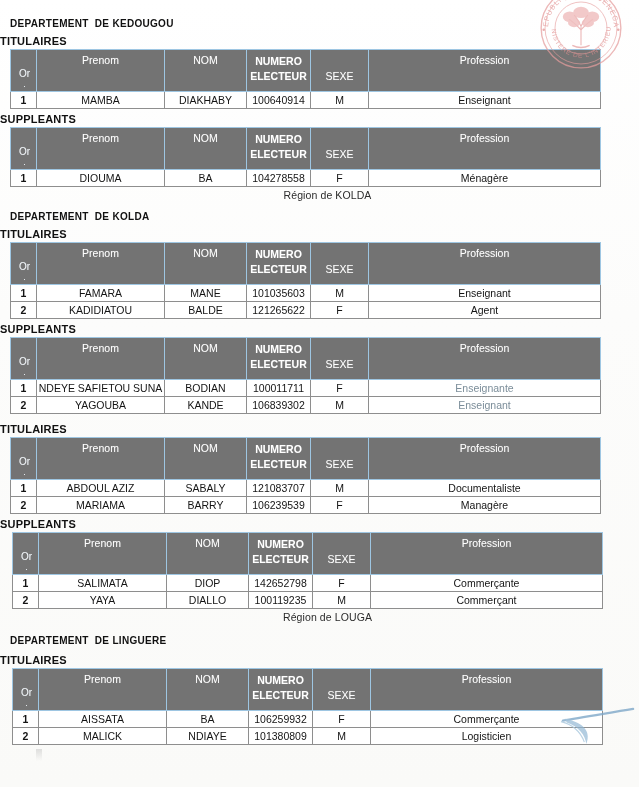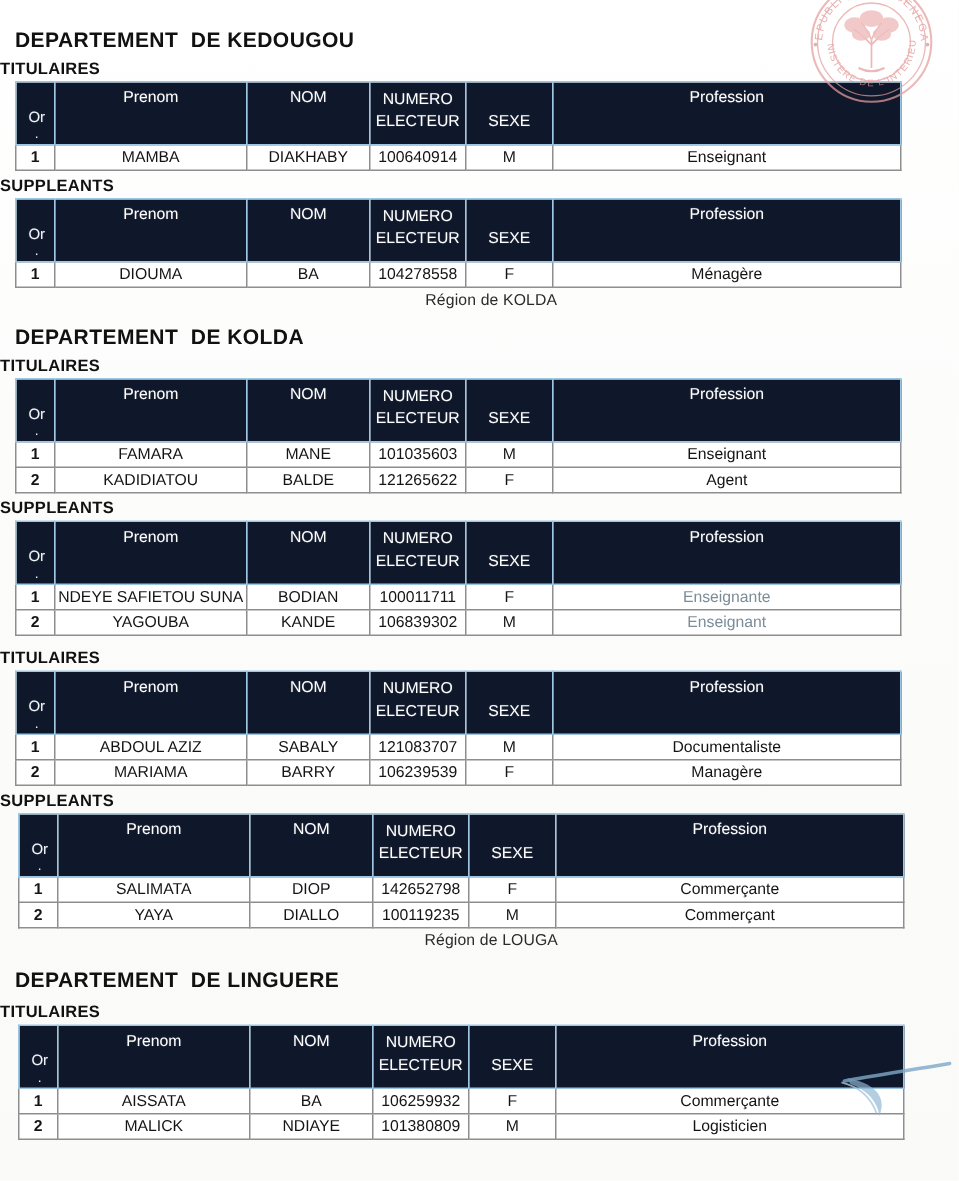--- a/index.html
+++ b/index.html
@@ -30,21 +30,21 @@
     font-size: 10.5px;
     color: #2b2b2b;
     letter-spacing: .1px;
     margin: 0;
     padding: 0;
   }
   .region-caption.indent { padding-left: 16px; }
 
   
   .dept-heading {
-    font-size: 14px;
+    font-size: 10px;
     font-weight: bold;
     letter-spacing: .3px;
     color: #111;
     margin: 0;
     padding-left: 10px;
     white-space: pre;
   }
 
   
   .group-label {
@@ -75,40 +75,40 @@
   table.reg col.c-pro  { width: 232px; }
 
   table.reg th, table.reg td {
     border: 1px solid #8e8e8e;
     font-size: 10.5px;
     text-align: center;
     padding: 0;
   }
 
   table.reg thead th {
-    background: #0f172a;
+    background: #737373;
     color: #ffffff;
     font-weight: normal;
     height: 42px;
     vertical-align: top;
     padding-top: 4px;
     border-color: #9ec6e2;
     text-shadow: 0 0 1px rgba(255,255,255,.25);
   }
   table.reg thead th.ord-head {
     vertical-align: bottom;
     padding: 0 0 2px 2px;
     text-align: center;
     font-size: 10px;
     line-height: 1.05;
     color: #f1f6fa;
   }
   table.reg thead th.ord-head .ord-dot { display:block; font-size: 9px; }
   table.reg thead th.sexe-head { vertical-align: middle; padding-top: 11px; }
-  table.reg thead th.two-line { line-height: 1.45; }
+  table.reg thead th.two-line { line-height: 1.45; font-weight: bold; }
 
   table.reg tbody td {
     height: 17px;
     background: #ffffff;
     color: #141414;
   }
   table.reg tbody td.ord { font-weight: bold; font-size: 10.5px; }
   table.reg tbody td.faded { color: #7b8d99; }
 
   

